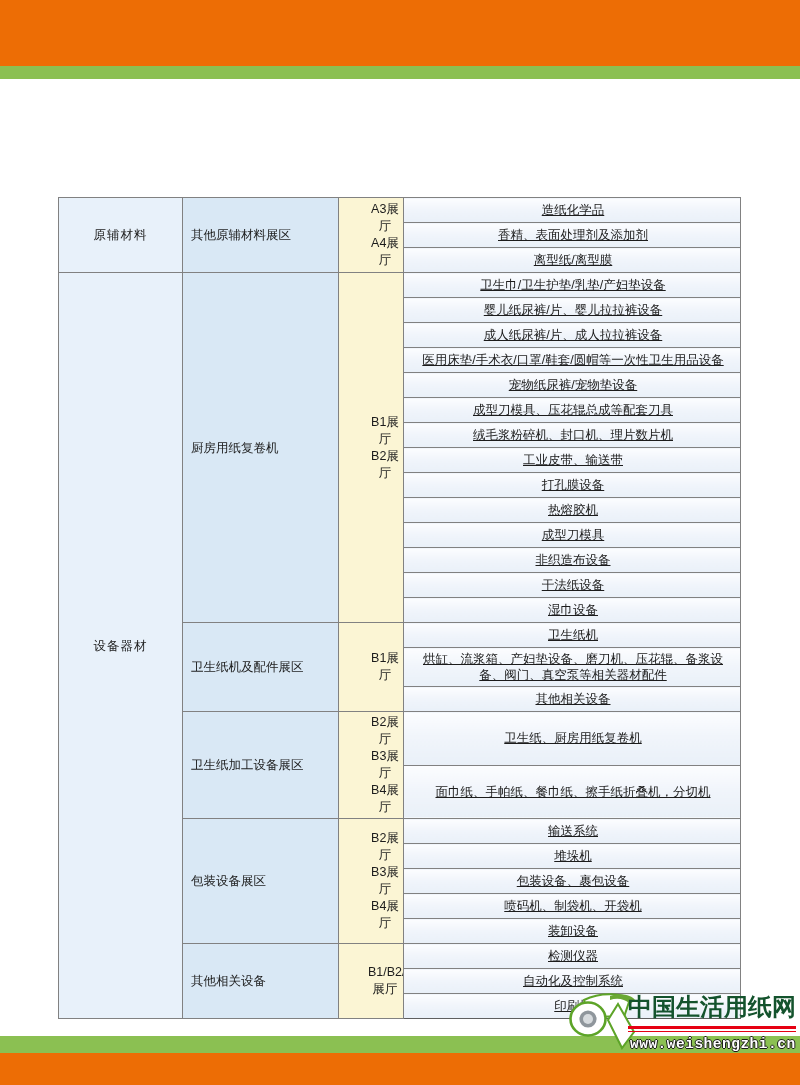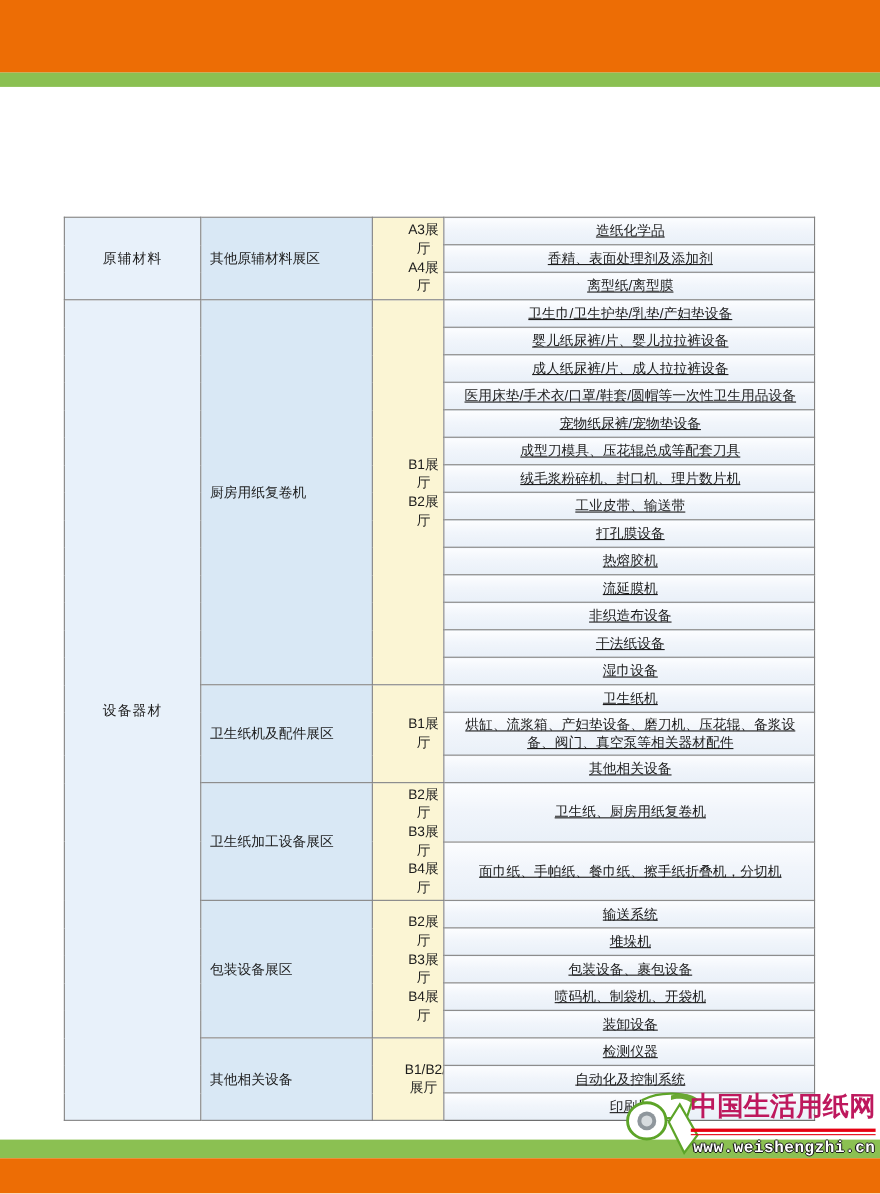--- a/index.html
+++ b/index.html
@@ -44,30 +44,30 @@
   td.prod-cell{
     background:linear-gradient(180deg,var(--row-top) 0%,#f1f5fb 45%,var(--row-bottom) 100%);
     padding:3px 6px 3px 8px;text-align:center;text-decoration:underline;
   }
   table.exhibit tr:last-child td{border-bottom:1.5px solid #5f5f5f;}
 
   .logo{position:absolute;left:566px;top:986px;width:232px;height:70px;z-index:5;}
   .logo .roll{position:absolute;left:0;top:4px;width:72px;height:64px;}
   .logo-title{
     position:absolute;left:60px;top:6px;width:172px;height:30px;
-    font-size:24px;font-weight:bold;color:#be185d;white-space:nowrap;
+    font-size:24px;font-weight:bold;color:#14532d;white-space:nowrap;
     letter-spacing:0px;text-align:center;line-height:30px;
     font-family:"Liberation Serif","DejaVu Serif",serif;
   }
   .logo-underline{position:absolute;left:62px;top:40px;width:168px;height:7px;}
   .logo-underline .l1{height:3px;background:var(--red);}
   .logo-underline .l2{height:1px;margin-top:2px;background:var(--red);}
   .logo-url{
     position:absolute;left:64px;top:50px;width:166px;height:17px;
-    font-size:14.5px;font-weight:bold;color:#ffffff;text-align:center;line-height:17px;
+    font-size:14.5px;font-weight:bold;color:#ffffff;line-height:17px;
     letter-spacing:0.5px;white-space:nowrap;
     text-shadow:-1px 0 #1a1a1a,1px 0 #1a1a1a,0 -1px #1a1a1a,0 1px #1a1a1a;
     font-family:"Liberation Mono","DejaVu Sans Mono",monospace;
   }
 </style>
 </head>
 <body>
 
 <div class="band top-orange"></div>
 <div class="band top-green"></div>
@@ -128,21 +128,21 @@
         <tr>
           <td class="prod-cell">工业皮带、输送带</td>
         </tr>
         <tr>
           <td class="prod-cell">打孔膜设备</td>
         </tr>
         <tr>
           <td class="prod-cell">热熔胶机</td>
         </tr>
         <tr>
-          <td class="prod-cell">流延膜机</td>
+          <td class="prod-cell">成型刀模具</td>
         </tr>
         <tr>
           <td class="prod-cell">非织造布设备</td>
         </tr>
         <tr>
           <td class="prod-cell">干法纸设备</td>
         </tr>
         <tr>
           <td class="prod-cell">湿巾设备</td>
         </tr>

